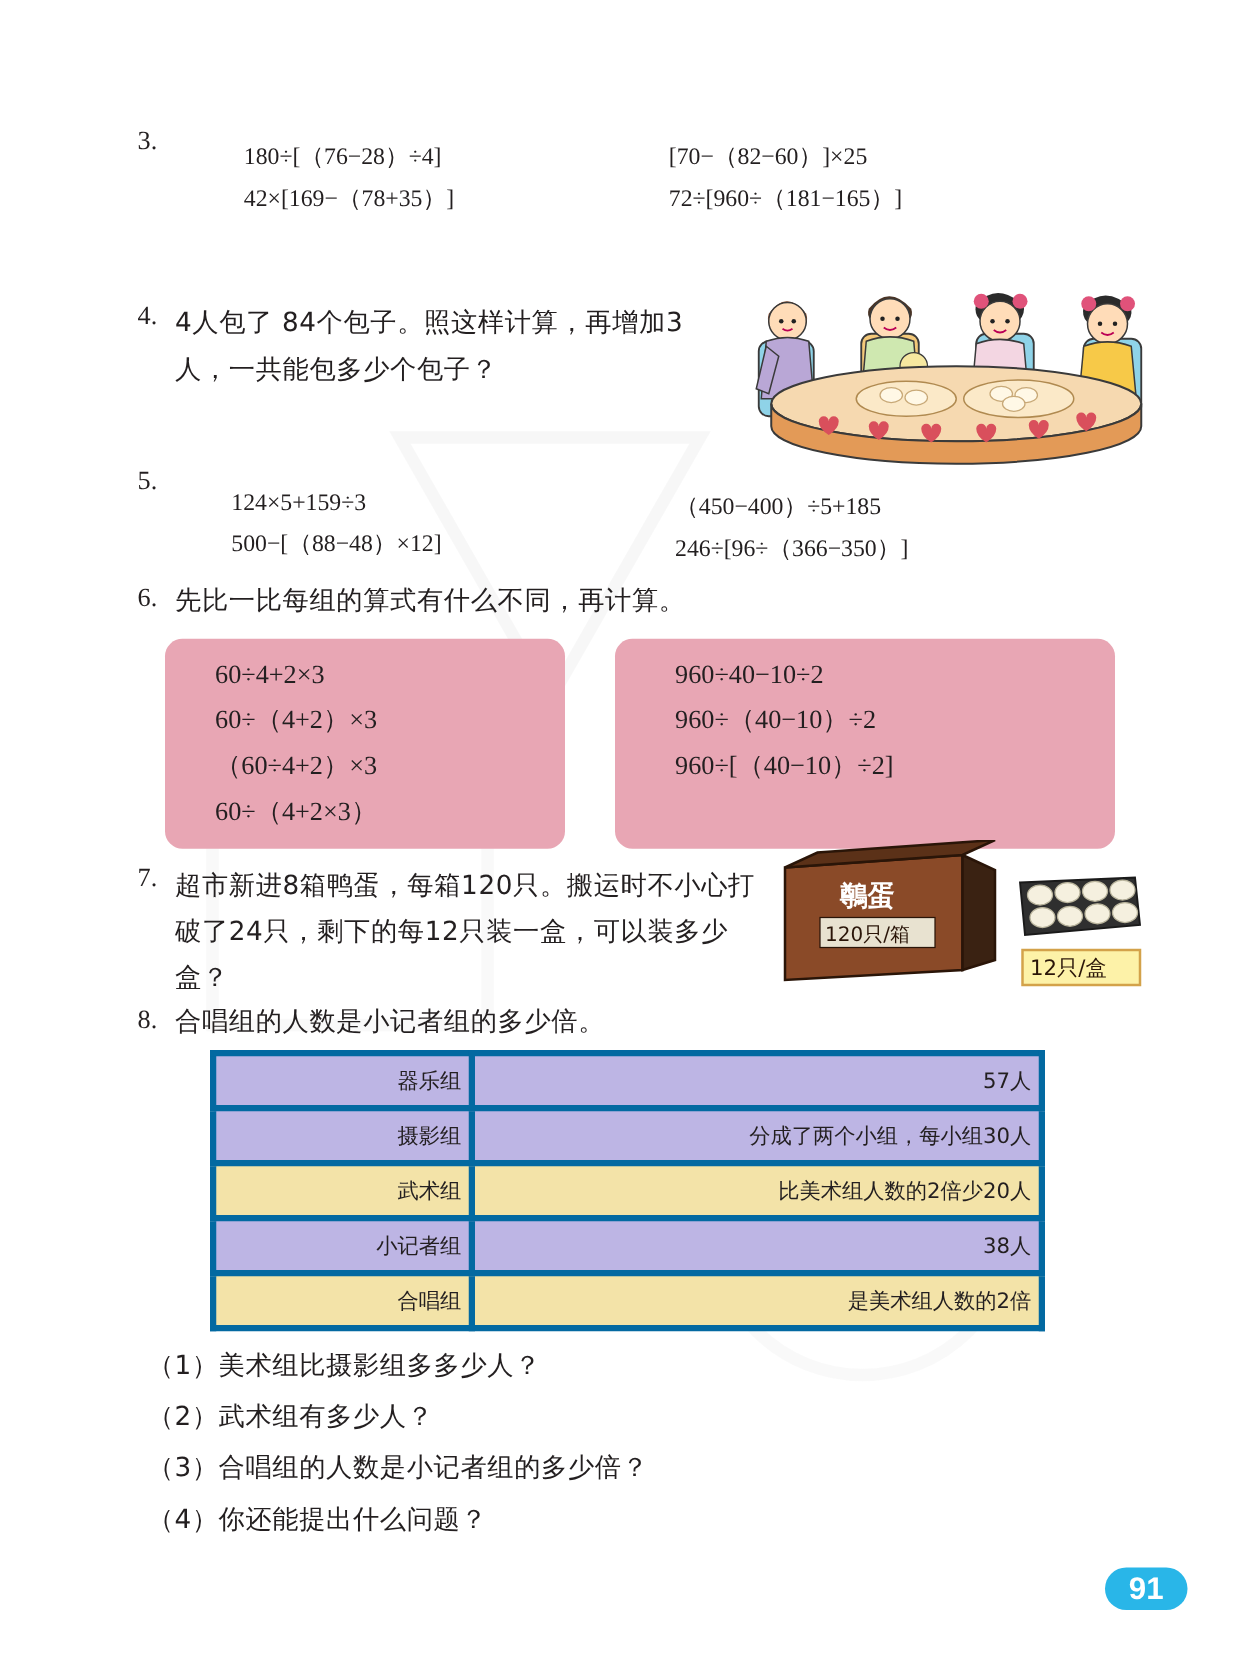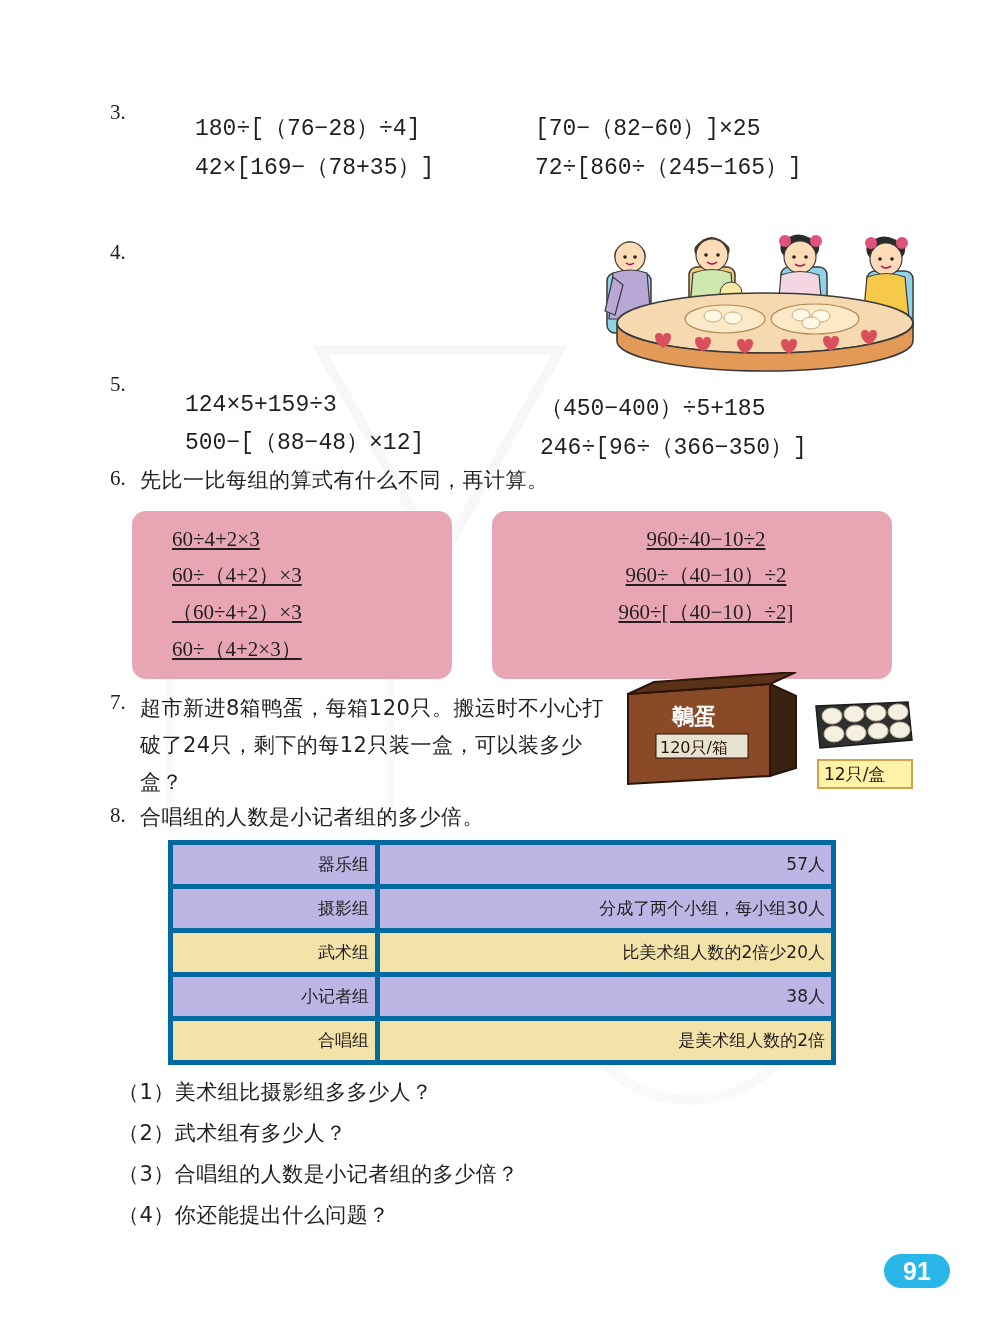--- a/index.html
+++ b/index.html
@@ -39,22 +39,22 @@
     font-size: 21px;
   }
 
   .cn {
     font-family: "DejaVu Sans", sans-serif;
     font-size: 21px;
     letter-spacing: 0.5px;
   }
 
   .expr {
-    font-family: Liberation Mono, monospace;
-    font-size: 23px;
+    font-family: Liberation Serif, serif;
+    font-size: 19px;
     white-space: nowrap;
   }
 
   
   #ex3 { left: 110px; top: 100px; }
   #ex3 .label { position: absolute; left: 0; top: 0; }
   #ex3 .col-a { position: absolute; left: 85px; top: 12px; }
   #ex3 .col-b { position: absolute; left: 425px; top: 12px; }
   #ex3 .line { margin-bottom: 8px; }
 
@@ -90,24 +90,23 @@
     border-radius: 14px;
     padding: 16px 20px 16px 40px;
     width: 320px;
     box-sizing: border-box;
   }
   .pinkbox .line {
     font-family: "Liberation Serif", serif;
     font-size: 21px;
     margin-bottom: 9px;
     white-space: nowrap;
-    text-decoration: underline;
   }
   .pinkbox .line:last-child { margin-bottom: 0; }
-  .pinkbox.wide { width: 400px; padding-left: 48px; text-align: center; }
+  .pinkbox.wide { width: 400px; padding-left: 48px; }
 
   
   #ex7 { left: 110px; top: 690px; width: 500px; }
   #ex7 .label { position: absolute; left: 0; top: 0; }
   #ex7 .body { margin-left: 30px; width: 470px; line-height: 1.75; }
 
   #eggbox { left: 620px; top: 672px; }
 
   
   #ex8 { left: 110px; top: 803px; }
@@ -176,26 +175,27 @@
   </svg>
 
   <div class="item" id="ex3">
     <div class="label num">3.</div>
     <div class="col-a">
       <div class="line expr">180÷[（76−28）÷4]</div>
       <div class="line expr">42×[169−（78+35）]</div>
     </div>
     <div class="col-b">
       <div class="line expr">[70−（82−60）]×25</div>
-      <div class="line expr">72÷[860÷（245−165）]</div>
+      <div class="line expr">72÷[960÷（181−165）]</div>
     </div>
   </div>
 
   <div class="item" id="ex4">
     <div class="label num">4.</div>
+    <div class="body cn">4人包了 84个包子。照这样计算，再增加3人，一共能包多少个包子？</div>
   </div>
 
   <svg class="item" id="kids" width="360" height="160" viewBox="0 0 360 160">
 
     <rect x="22" y="58" width="44" height="60" rx="8" fill="#8fd3e8" stroke="#3a3a3a" stroke-width="1.5"></rect>
     <rect x="104" y="52" width="46" height="66" rx="8" fill="#f4c97a" stroke="#3a3a3a" stroke-width="1.5"></rect>
     <rect x="196" y="52" width="46" height="66" rx="8" fill="#8fd3e8" stroke="#3a3a3a" stroke-width="1.5"></rect>
     <rect x="282" y="56" width="46" height="62" rx="8" fill="#8fd3e8" stroke="#3a3a3a" stroke-width="1.5"></rect>
 
     <g>

